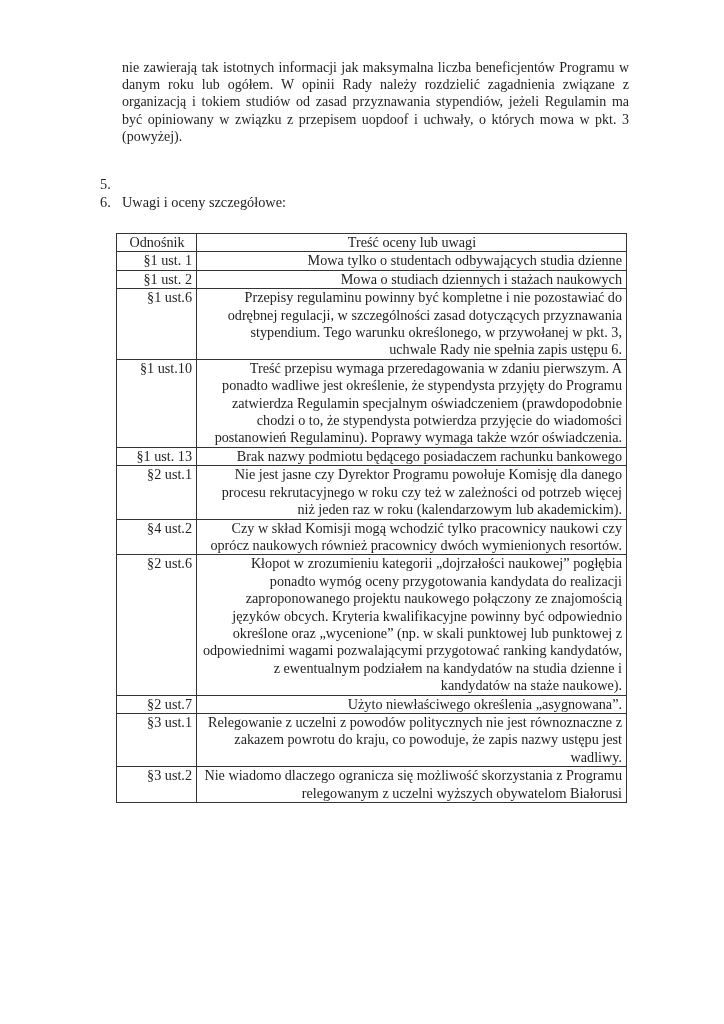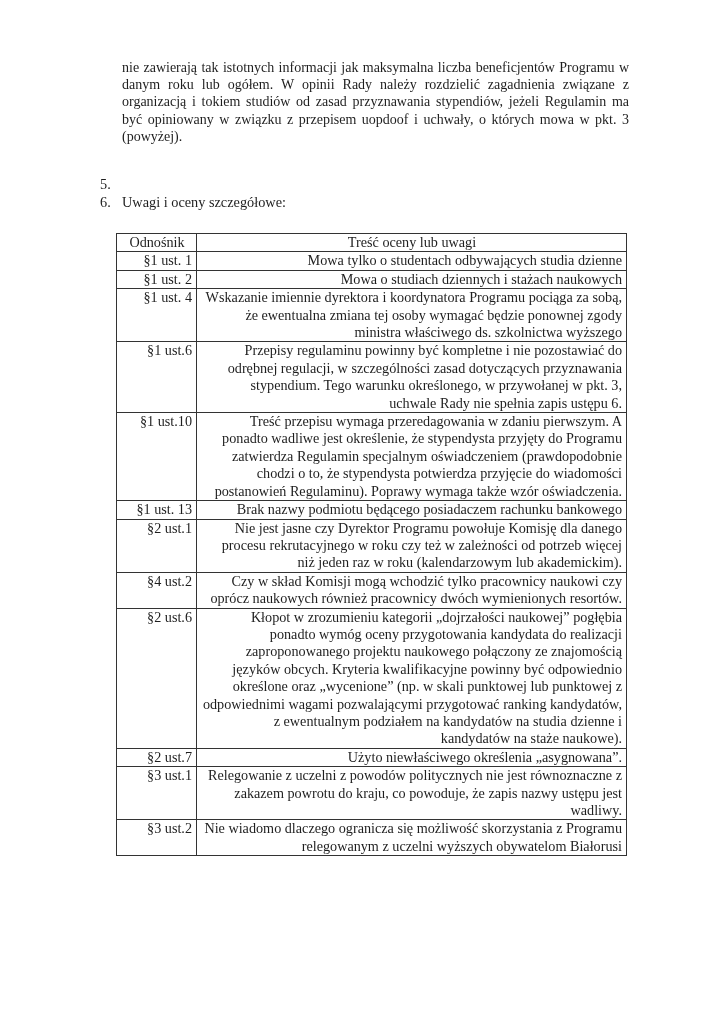--- a/index.html
+++ b/index.html
@@ -45,24 +45,20 @@
     <tbody id="tbody">
         <tr>
           <td class="ref">§1 ust. 1</td>
           <td>Mowa tylko o studentach odbywających studia dzienne</td>
         </tr>
         <tr>
           <td class="ref">§1 ust. 2</td>
           <td>Mowa o studiach dziennych i stażach naukowych</td>
         </tr>
         <tr>
-          <td class="ref">§1 ust. 4</td>
-          <td>Wskazanie imiennie dyrektora i koordynatora Programu pociąga za sobą, że ewentualna zmiana tej osoby wymagać będzie ponownej zgody ministra właściwego ds. szkolnictwa wyższego</td>
-        </tr>
-        <tr>
           <td class="ref">§1 ust.6</td>
           <td>Przepisy regulaminu powinny być kompletne i nie pozostawiać do odrębnej regulacji, w szczególności zasad dotyczących przyznawania stypendium. Tego warunku określonego, w przywołanej w pkt. 3, uchwale Rady nie spełnia zapis ustępu 6.</td>
         </tr>
         <tr>
           <td class="ref">§1 ust.10</td>
           <td>Treść przepisu wymaga przeredagowania w zdaniu pierwszym. A ponadto wadliwe jest określenie, że stypendysta przyjęty do Programu zatwierdza Regulamin specjalnym oświadczeniem (prawdopodobnie chodzi o to, że stypendysta potwierdza przyjęcie do wiadomości postanowień Regulaminu). Poprawy wymaga także wzór oświadczenia.</td>
         </tr>
         <tr>
           <td class="ref">§1 ust. 13</td>
           <td>Brak nazwy podmiotu będącego posiadaczem rachunku bankowego</td>

